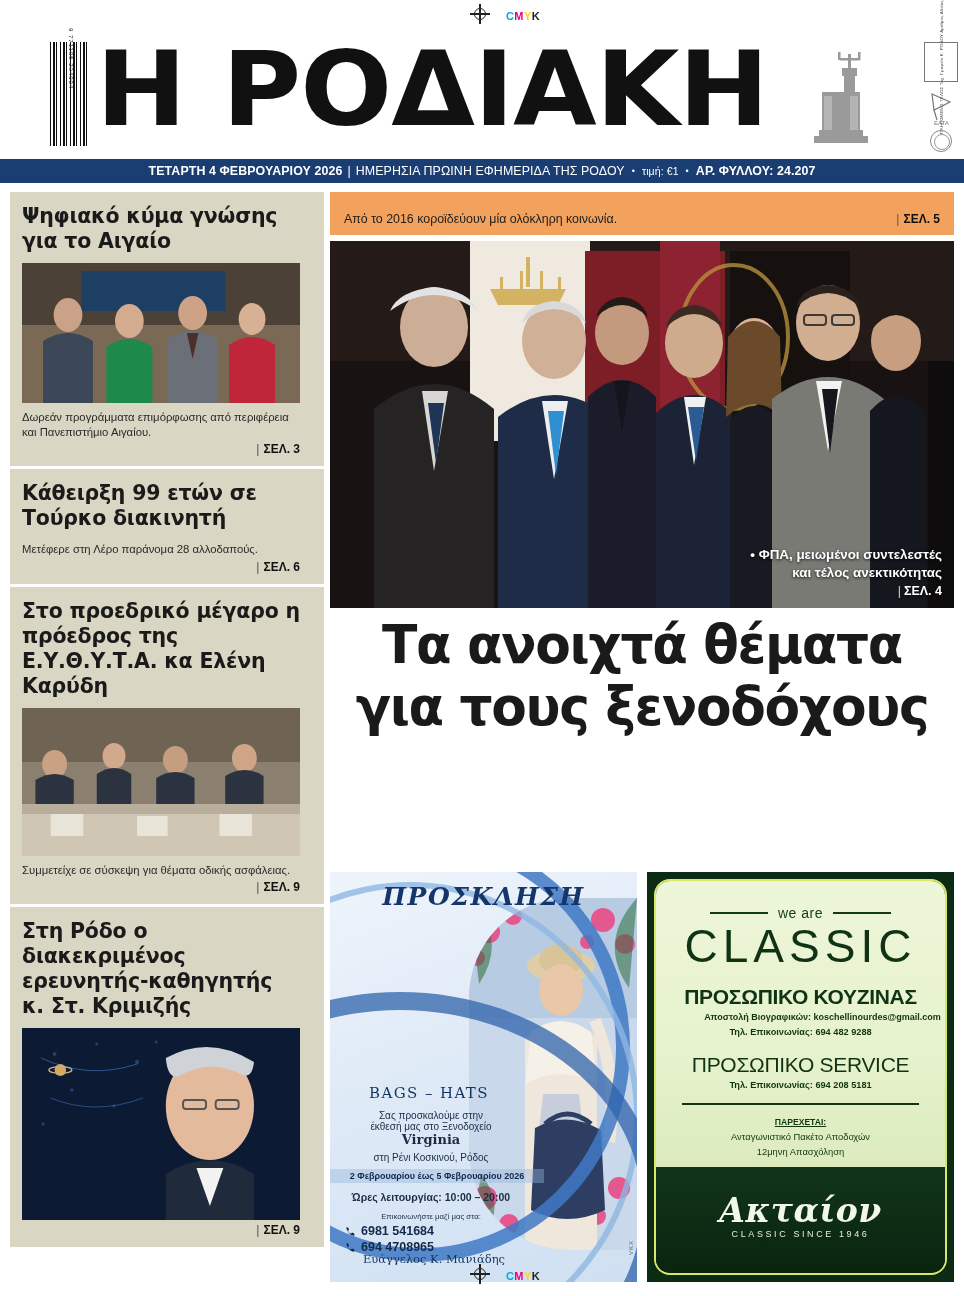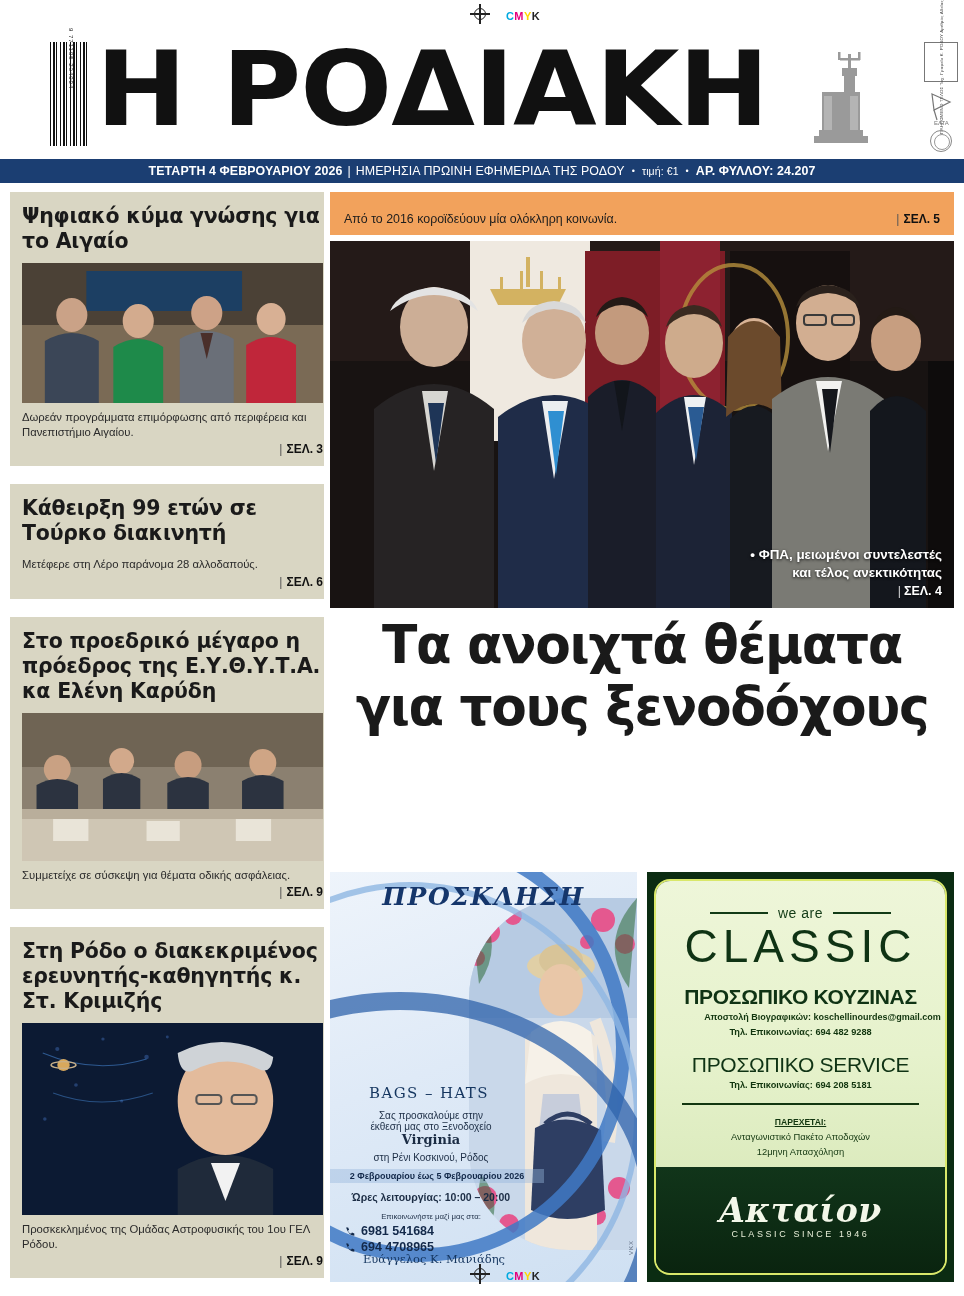--- a/index.html
+++ b/index.html
@@ -74,21 +74,21 @@
     display:flex; align-items:center; justify-content:center; gap:0;
     font-size:12.4px; letter-spacing:.1px; white-space:nowrap;
   }
   #datebar .b { font-weight:700; }
   #datebar .sep { padding:0 5px; font-weight:400; }
   #datebar .dot { padding:0 7px; font-size:9px; }
   #datebar .sm { font-size:10.5px; }
 
   
   #leftcol { position:absolute; left:10px; top:192px; width:314px; }
-  .lbox { background:#d9d6c3; padding:12px 1px 10px 12px; margin-bottom:18px; }
+  .lbox { background:#d9d6c3; padding:12px 24px 10px 12px; margin-bottom:3px; }
   .lbox h2 {
     font-family:"DejaVu Sans", sans-serif;
     font-size:20.5px; line-height:25px; font-weight:700; color:#1a1a1a;
     letter-spacing:-.2px;
   }
   .lbox .photo {
     margin-top:9px; width:100%; height:140px; overflow:hidden; position:relative;
   }
   .lbox .cap {
     margin-top:7px; font-size:11.3px; line-height:14.5px; color:#2b2b2b;
@@ -431,21 +431,20 @@
           <g>
             <ellipse cx="196" cy="78" rx="46" ry="54" fill="#e3bb9c"></ellipse>
             <path d="M150 192 L150 146 Q196 118 242 146 L242 192 Z" fill="#1f2a3a"></path>
             <path d="M182 140 L196 178 L210 140 Z" fill="#f2f2f2"></path>
             <path d="M150 30 Q196 6 242 34 Q240 52 228 46 Q196 30 164 48 Q152 52 150 30Z" fill="#cfd3d7"></path>
             <rect x="168" y="72" width="24" height="9" rx="3" fill="none" stroke="#555" stroke-width="2"></rect>
             <rect x="202" y="72" width="24" height="9" rx="3" fill="none" stroke="#555" stroke-width="2"></rect>
           </g>
         </svg>
       </div>
-      <div class="cap">Προσκεκλημένος της Ομάδας Αστροφυσικής του 1ου ΓΕΛ Ρόδου.</div>
       <div class="pagref">
         <i>|</i><span>ΣΕΛ. 9</span>
       </div>
     </div>
   </div>
 
   <div id="maincol">
 
     <div id="orangebox">
       <div class="sub">

